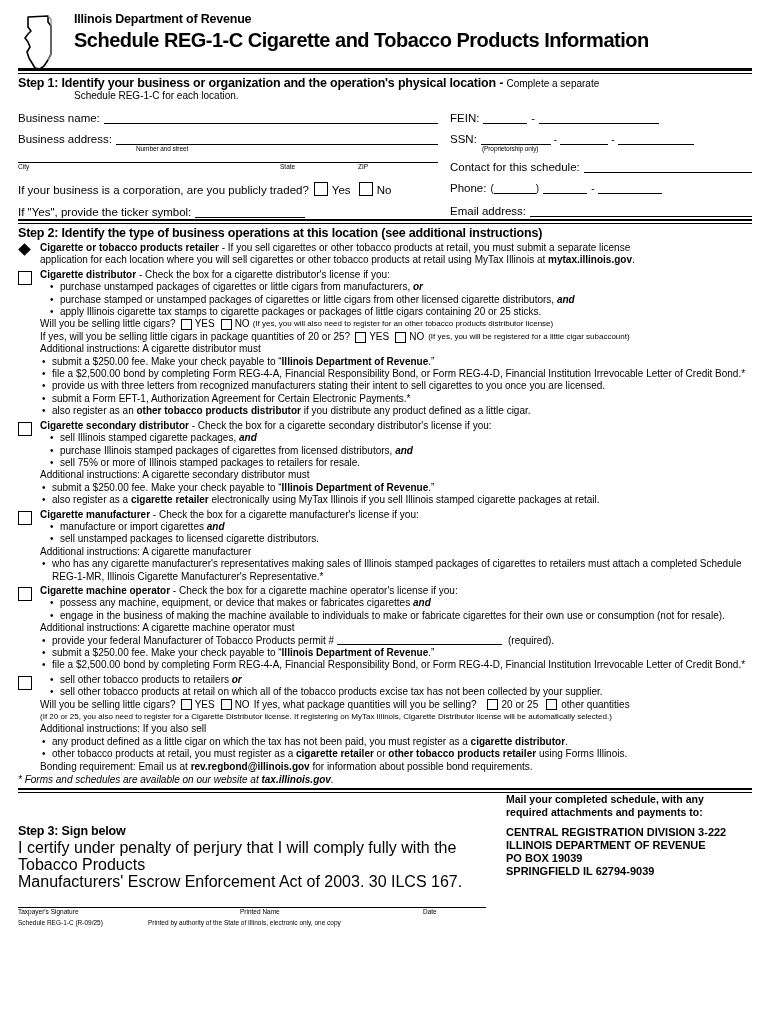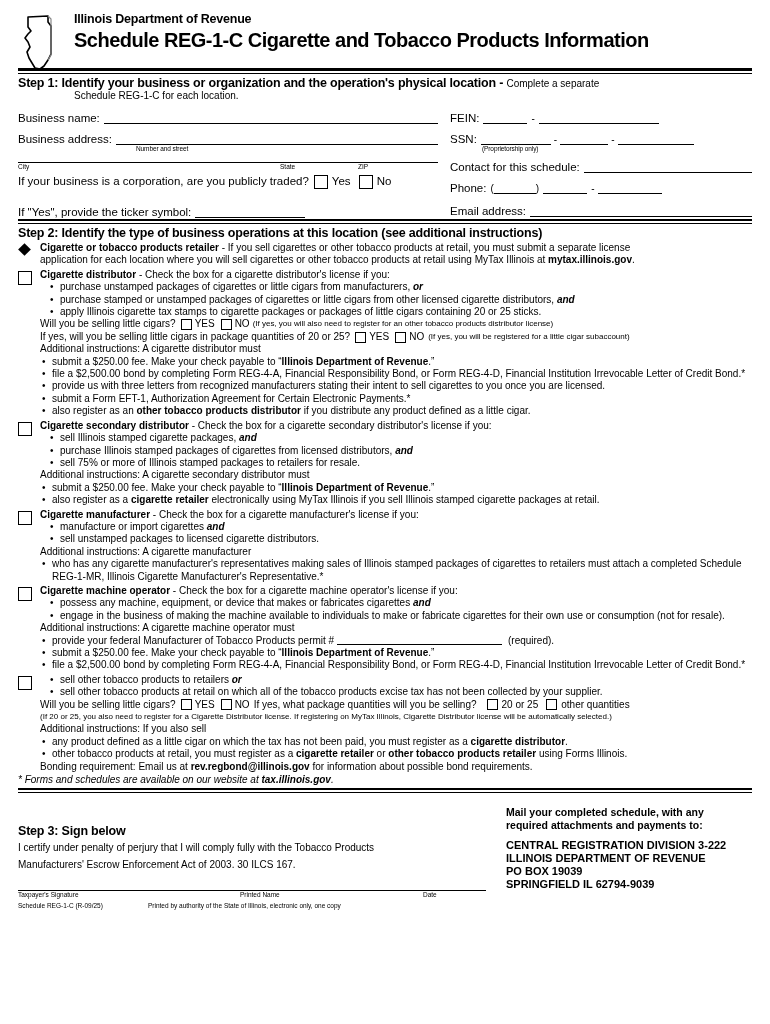--- a/index.html
+++ b/index.html
@@ -42,21 +42,21 @@
   .fline { border-bottom: 1px solid #000; flex: 1; height: 13px; }
   .fline.fixed { flex: none; }
   .tiny { font-size: 6.5px; letter-spacing: -0.1px; }
   .undercap { position: relative; height: 8px; }
   .undercap span { position: absolute; top: -1px; }
   .citerow { position: relative; height: 21px; }
   .citeline { border-bottom: 1px solid #000; position: absolute; left: 0; right: 0; top: 8px; }
   .citelabels { position: absolute; top: 9px; left: 0; right: 0; height: 10px; }
   .citelabels span { position: absolute; font-size: 6.5px; }
 
-  .cbrow { display: flex; align-items: flex-start; height: 21px; font-size: 11.5px; }
+  .cbrow { display: flex; align-items: flex-end; height: 21px; font-size: 11.5px; }
   .cb { width: 14px; height: 14px; border: 1.3px solid #000; background: #fff; display: inline-block; flex: 0 0 14px; }
   .cb-sm { width: 11px; height: 11px; border: 1.3px solid #000; background: #fff; display: inline-block; flex: 0 0 11px; vertical-align: -1px; }
   .cb-lbl { padding: 0 8px 0 4px; }
 
   
   .s2body { font-size: 10px; line-height: 12.4px; }
   .sect { display: flex; margin-top: 2px; }
   .sect-mark { width: 22px; flex: 0 0 22px; padding-top: 1px; }
   .diamond { width: 9px; height: 9px; background: #000; transform: rotate(45deg); margin: 2px 0 0 2px; }
   .sect-body { flex: 1; }
@@ -70,22 +70,22 @@
   ul.bul li:before { content: "\2022"; position: absolute; left: 0; }
   ul.bul.tight { padding-left: 2px; }
   .line-q { display: flex; align-items: center; flex-wrap: wrap; }
   .note { font-size: 8px; }
   .blank-inline { display: inline-block; border-bottom: 1px solid #000; height: 10px; vertical-align: -1px; }
   .footnote { font-style: italic; font-size: 10px; margin-top: 1px; }
 
   
   .s3wrap { display: flex; }
   .s3left { width: 478px; flex: 0 0 478px; padding-right: 10px; margin-top: 28px; }
-  .s3right { flex: 1; padding-left: 10px; margin-top: 13px; }
-  .s3-cert { font-size: 10px; line-height: 17px; padding-top: 1px; }
+  .s3right { flex: 1; padding-left: 10px; }
+  .s3-cert { font-size: 16px; line-height: 17px; padding-top: 1px; }
   .sigline { border-top: 1px solid #000; margin-top: 17px; }
   .sigcap { position: relative; height: 11px; font-size: 6.5px; }
   .sigcap span { position: absolute; top: 0; }
   .footline { position: relative; height: 11px; font-size: 6.5px; }
   .footline span { position: absolute; top: 0; }
   .mail-intro { font-size: 10.5px; font-weight: bold; line-height: 13px; }
   .mail-addr { font-size: 11px; font-weight: bold; line-height: 13px; margin-top: 7px; }
 </style>
 </head>
 <body>

